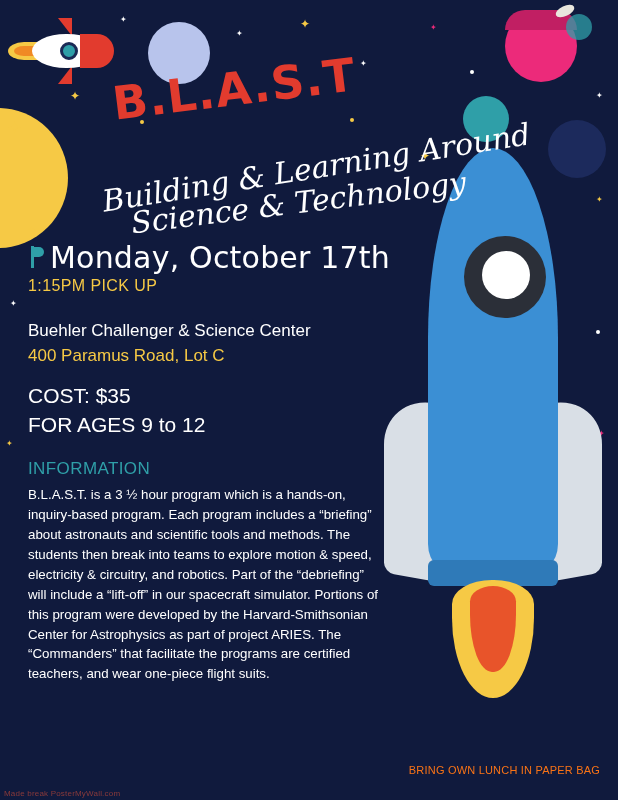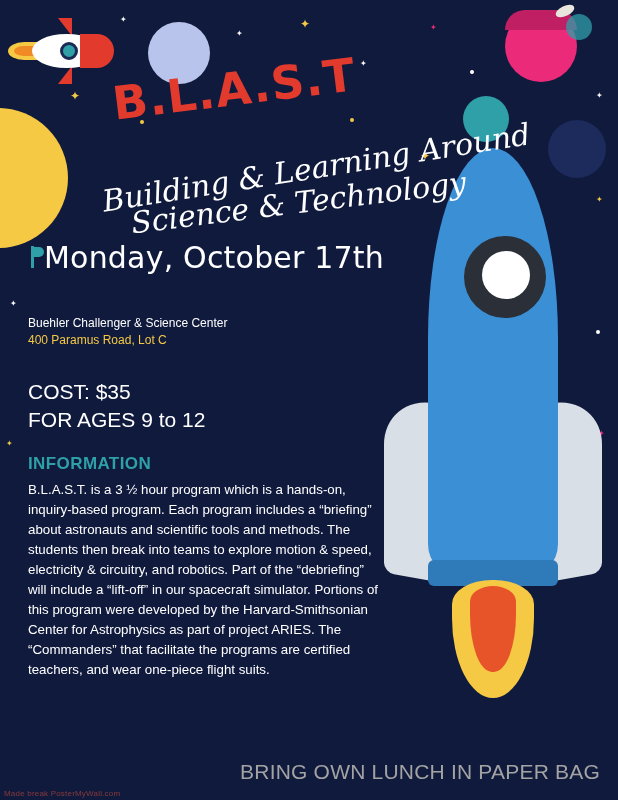--- a/index.html
+++ b/index.html
@@ -204,21 +204,21 @@
     transform: rotate(-9deg);
   }
   .subtitle-2 {
     left: 130px; top: 185px;
     font-size: 30px;
     transform: rotate(-7deg);
   }
 
   
   .details { position: absolute; left: 28px; top: 240px; width: 360px; }
-  .date-row { display: flex; align-items: center; }
+  .date-row { display: flex; align-items: center; gap: 6px; }
   .pin-icon { width: 16px; height: 24px; position: relative; flex: 0 0 auto; }
   .pin-icon .pin-flag {
     position: absolute; left: 5px; top: 1px; width: 11px; height: 10px;
     background: #2f9fa8; border-radius: 0 6px 6px 0;
   }
   .pin-icon .pin-pole {
     position: absolute; left: 3px; top: 0; width: 3px; height: 22px; background: #2f9fa8;
   }
   .date-text {
     font-family: "DejaVu Sans", sans-serif;
@@ -227,51 +227,50 @@
     letter-spacing: .2px;
     white-space: nowrap;
   }
   .time-line {
     font-size: 16px;
     color: #f6c945;
     letter-spacing: .4px;
     margin-top: 2px;
   }
   .venue {
-    margin-top: 40px;
-    font-size: 12px;
+    margin-top: 24px;
+    font-size: 17px;
     color: #ffffff;
     line-height: 1.45;
   }
   .venue-addr { color: #f6c945; }
-  .cost-block { margin-top: 28px; }
+  .cost-block { margin-top: 14px; }
   .cost-line {
     font-size: 21px;
     color: #ffffff;
     line-height: 1.35;
   }
   .info-head {
     margin-top: 20px;
     font-size: 17px;
     color: #2f9fa8;
     letter-spacing: .4px;
-    font-weight: bold;
   }
   .info-body {
     margin-top: 6px;
     width: 352px;
     font-size: 13.3px;
     line-height: 1.5;
     color: #ffffff;
   }
   .lunch-note {
     position: absolute;
-    right: 18px; bottom: 16px;
-    font-size: 21px;
-    color: #a3a3a3;
+    right: 18px; bottom: 24px;
+    font-size: 11px;
+    color: #f97316;
     letter-spacing: .2px;
     white-space: nowrap;
   }
   .watermark {
     position: absolute;
     left: 4px; bottom: 2px;
     font-size: 8px;
     color: #8a3a3a;
     letter-spacing: .2px;
   }
@@ -338,20 +337,21 @@
   <div class="details">
 
     <div class="date-row">
       <span class="pin-icon">
         <span class="pin-pole"></span>
         <span class="pin-flag"></span>
       </span>
       <span class="date-text">Monday, October 17th</span>
     </div>
 
+    <div class="time-line">1:15PM PICK UP</div>
 
     <div class="venue">
       <div>Buehler Challenger &amp; Science Center</div>
       <div class="venue-addr">400 Paramus Road, Lot C</div>
     </div>
 
     <div class="cost-block">
       <div class="cost-line">COST: $35</div>
       <div class="cost-line">FOR  AGES 9 to 12</div>
     </div>

